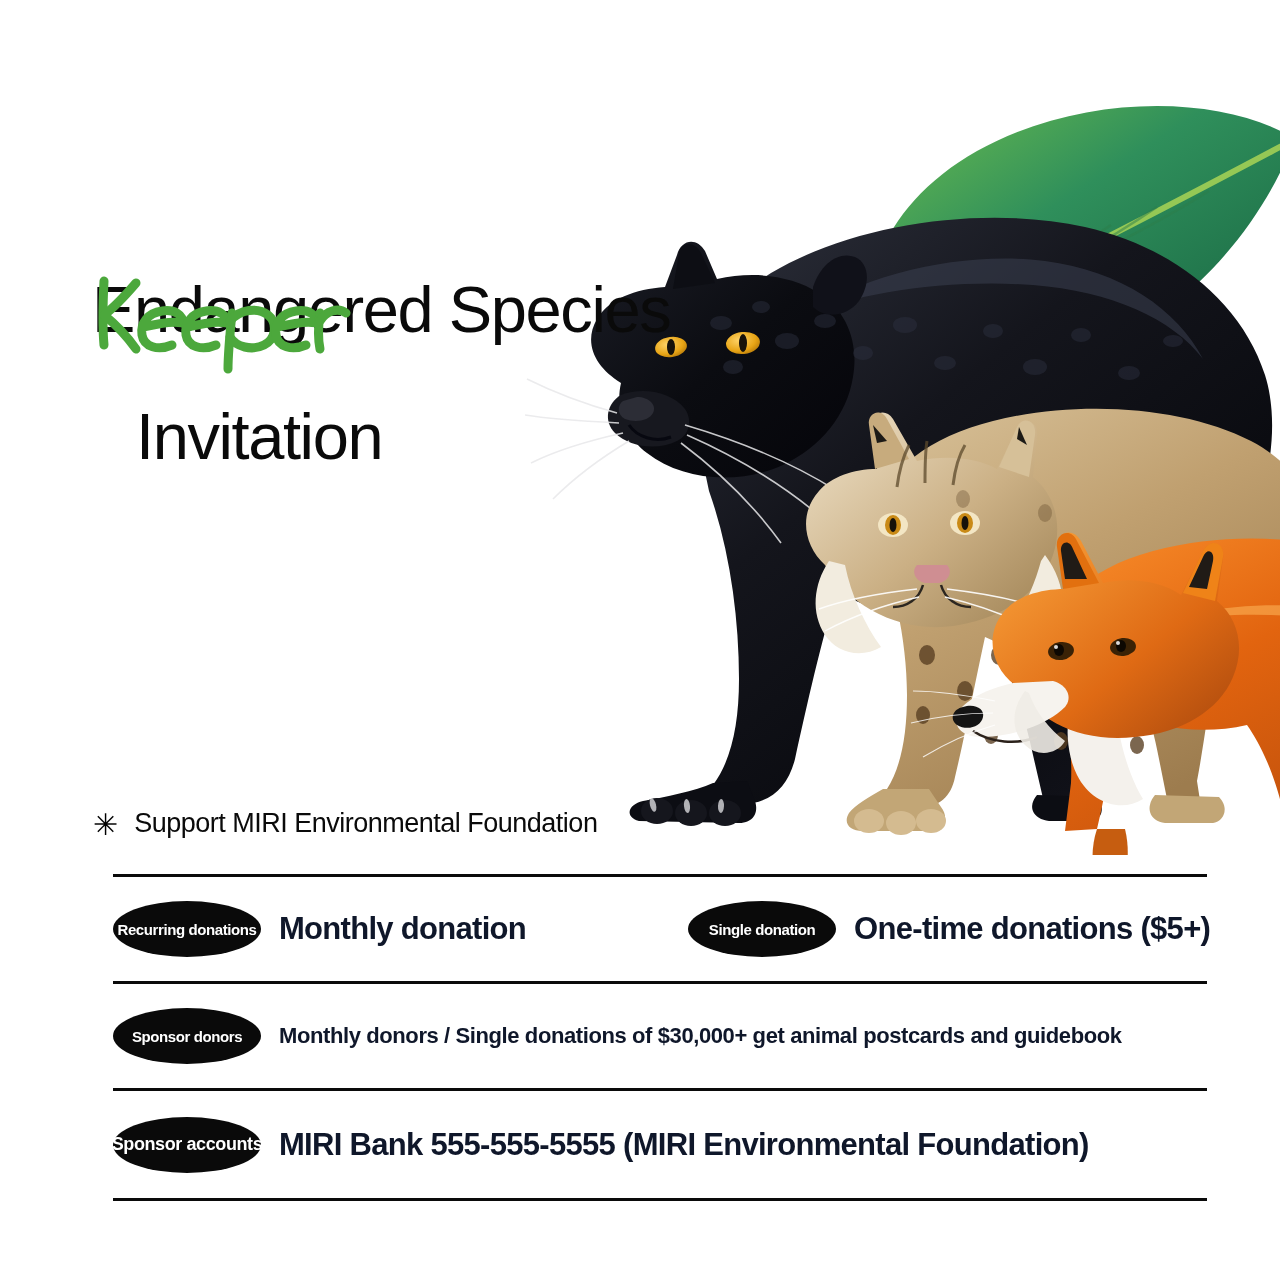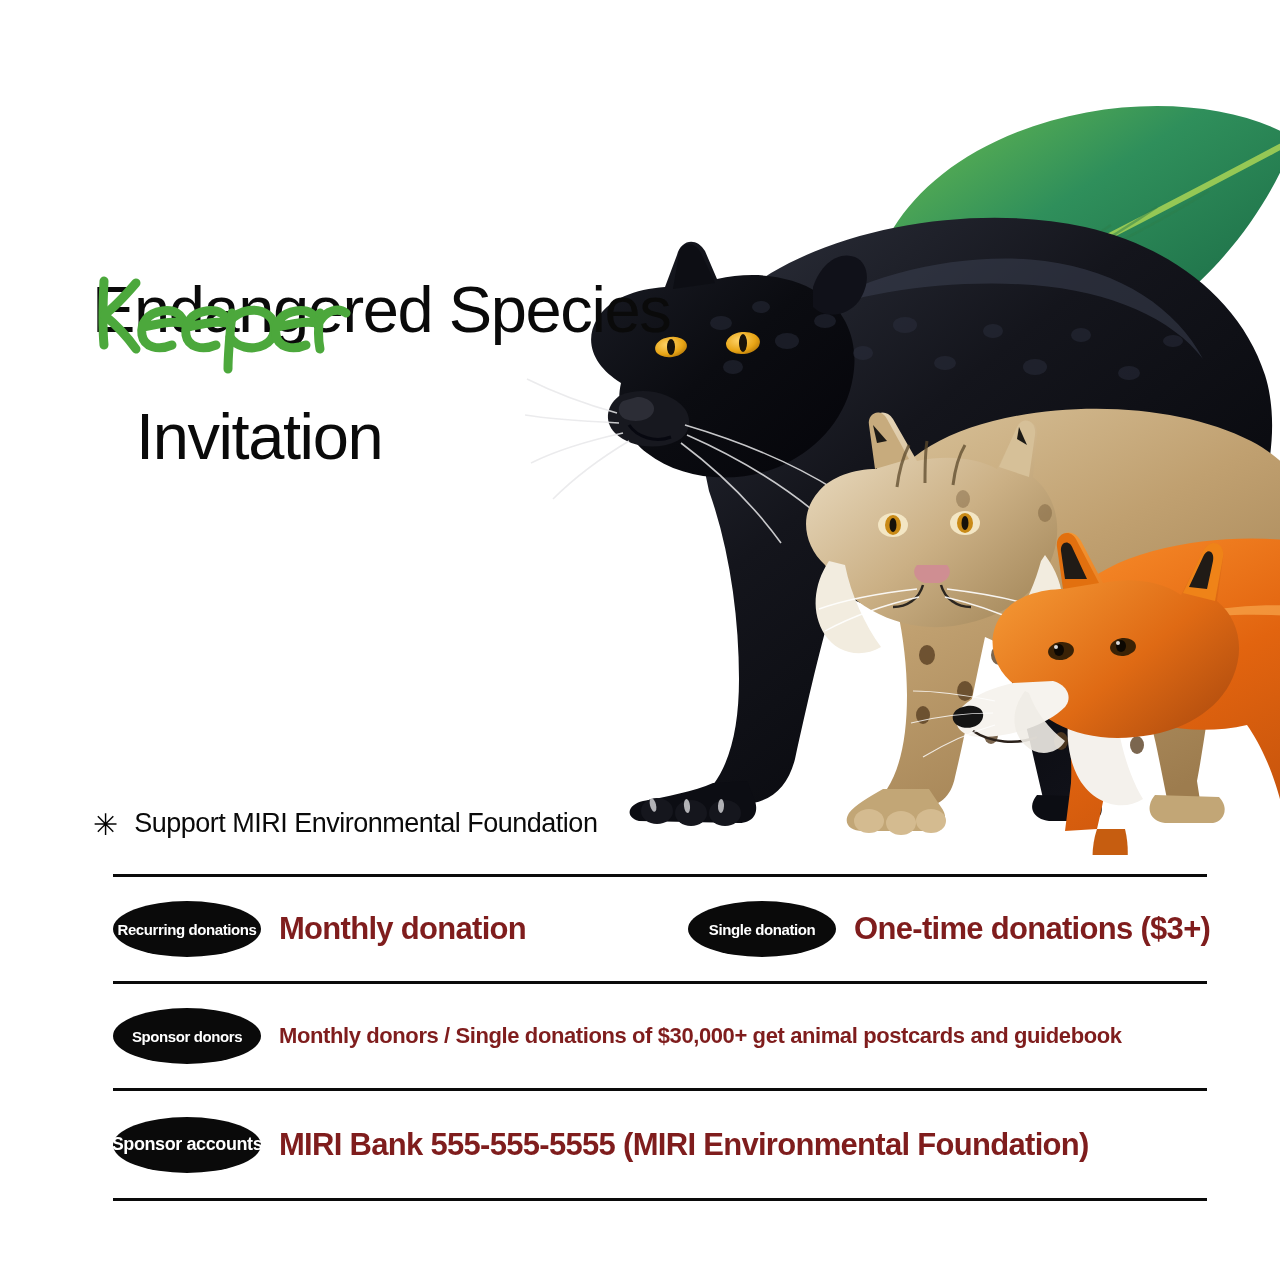--- a/index.html
+++ b/index.html
@@ -122,21 +122,21 @@
     font-weight: 700;
     letter-spacing: -0.4px;
     white-space: nowrap;
   }
   .pill.small-text { font-size: 18px; }
 
   .row-text {
     font-size: 31px;
     font-weight: 700;
     letter-spacing: -0.7px;
-    color: #7f1d1d;
+    color: #0f172a;
     white-space: nowrap;
   }
   .row-text.medium { font-size: 22px; letter-spacing: -0.4px; }
   .row-text.large  { font-size: 31px; }
 </style>
 </head>
 <body>
 
 <div id="poster">
 
@@ -468,21 +468,21 @@
 
     <div class="rule"></div>
 
     <div class="info-row">
       <div class="cell">
         <span class="pill">Recurring donations</span>
         <span class="row-text large">Monthly donation</span>
       </div>
       <div class="cell right-col">
         <span class="pill">Single donation</span>
-        <span class="row-text large">One-time donations ($3+)</span>
+        <span class="row-text large">One-time donations ($5+)</span>
       </div>
     </div>
 
     <div class="rule"></div>
 
     <div class="info-row">
       <div class="cell">
         <span class="pill">Sponsor donors</span>
         <span class="row-text medium">Monthly donors / Single donations of $30,000+ get animal postcards and guidebook</span>
       </div>

